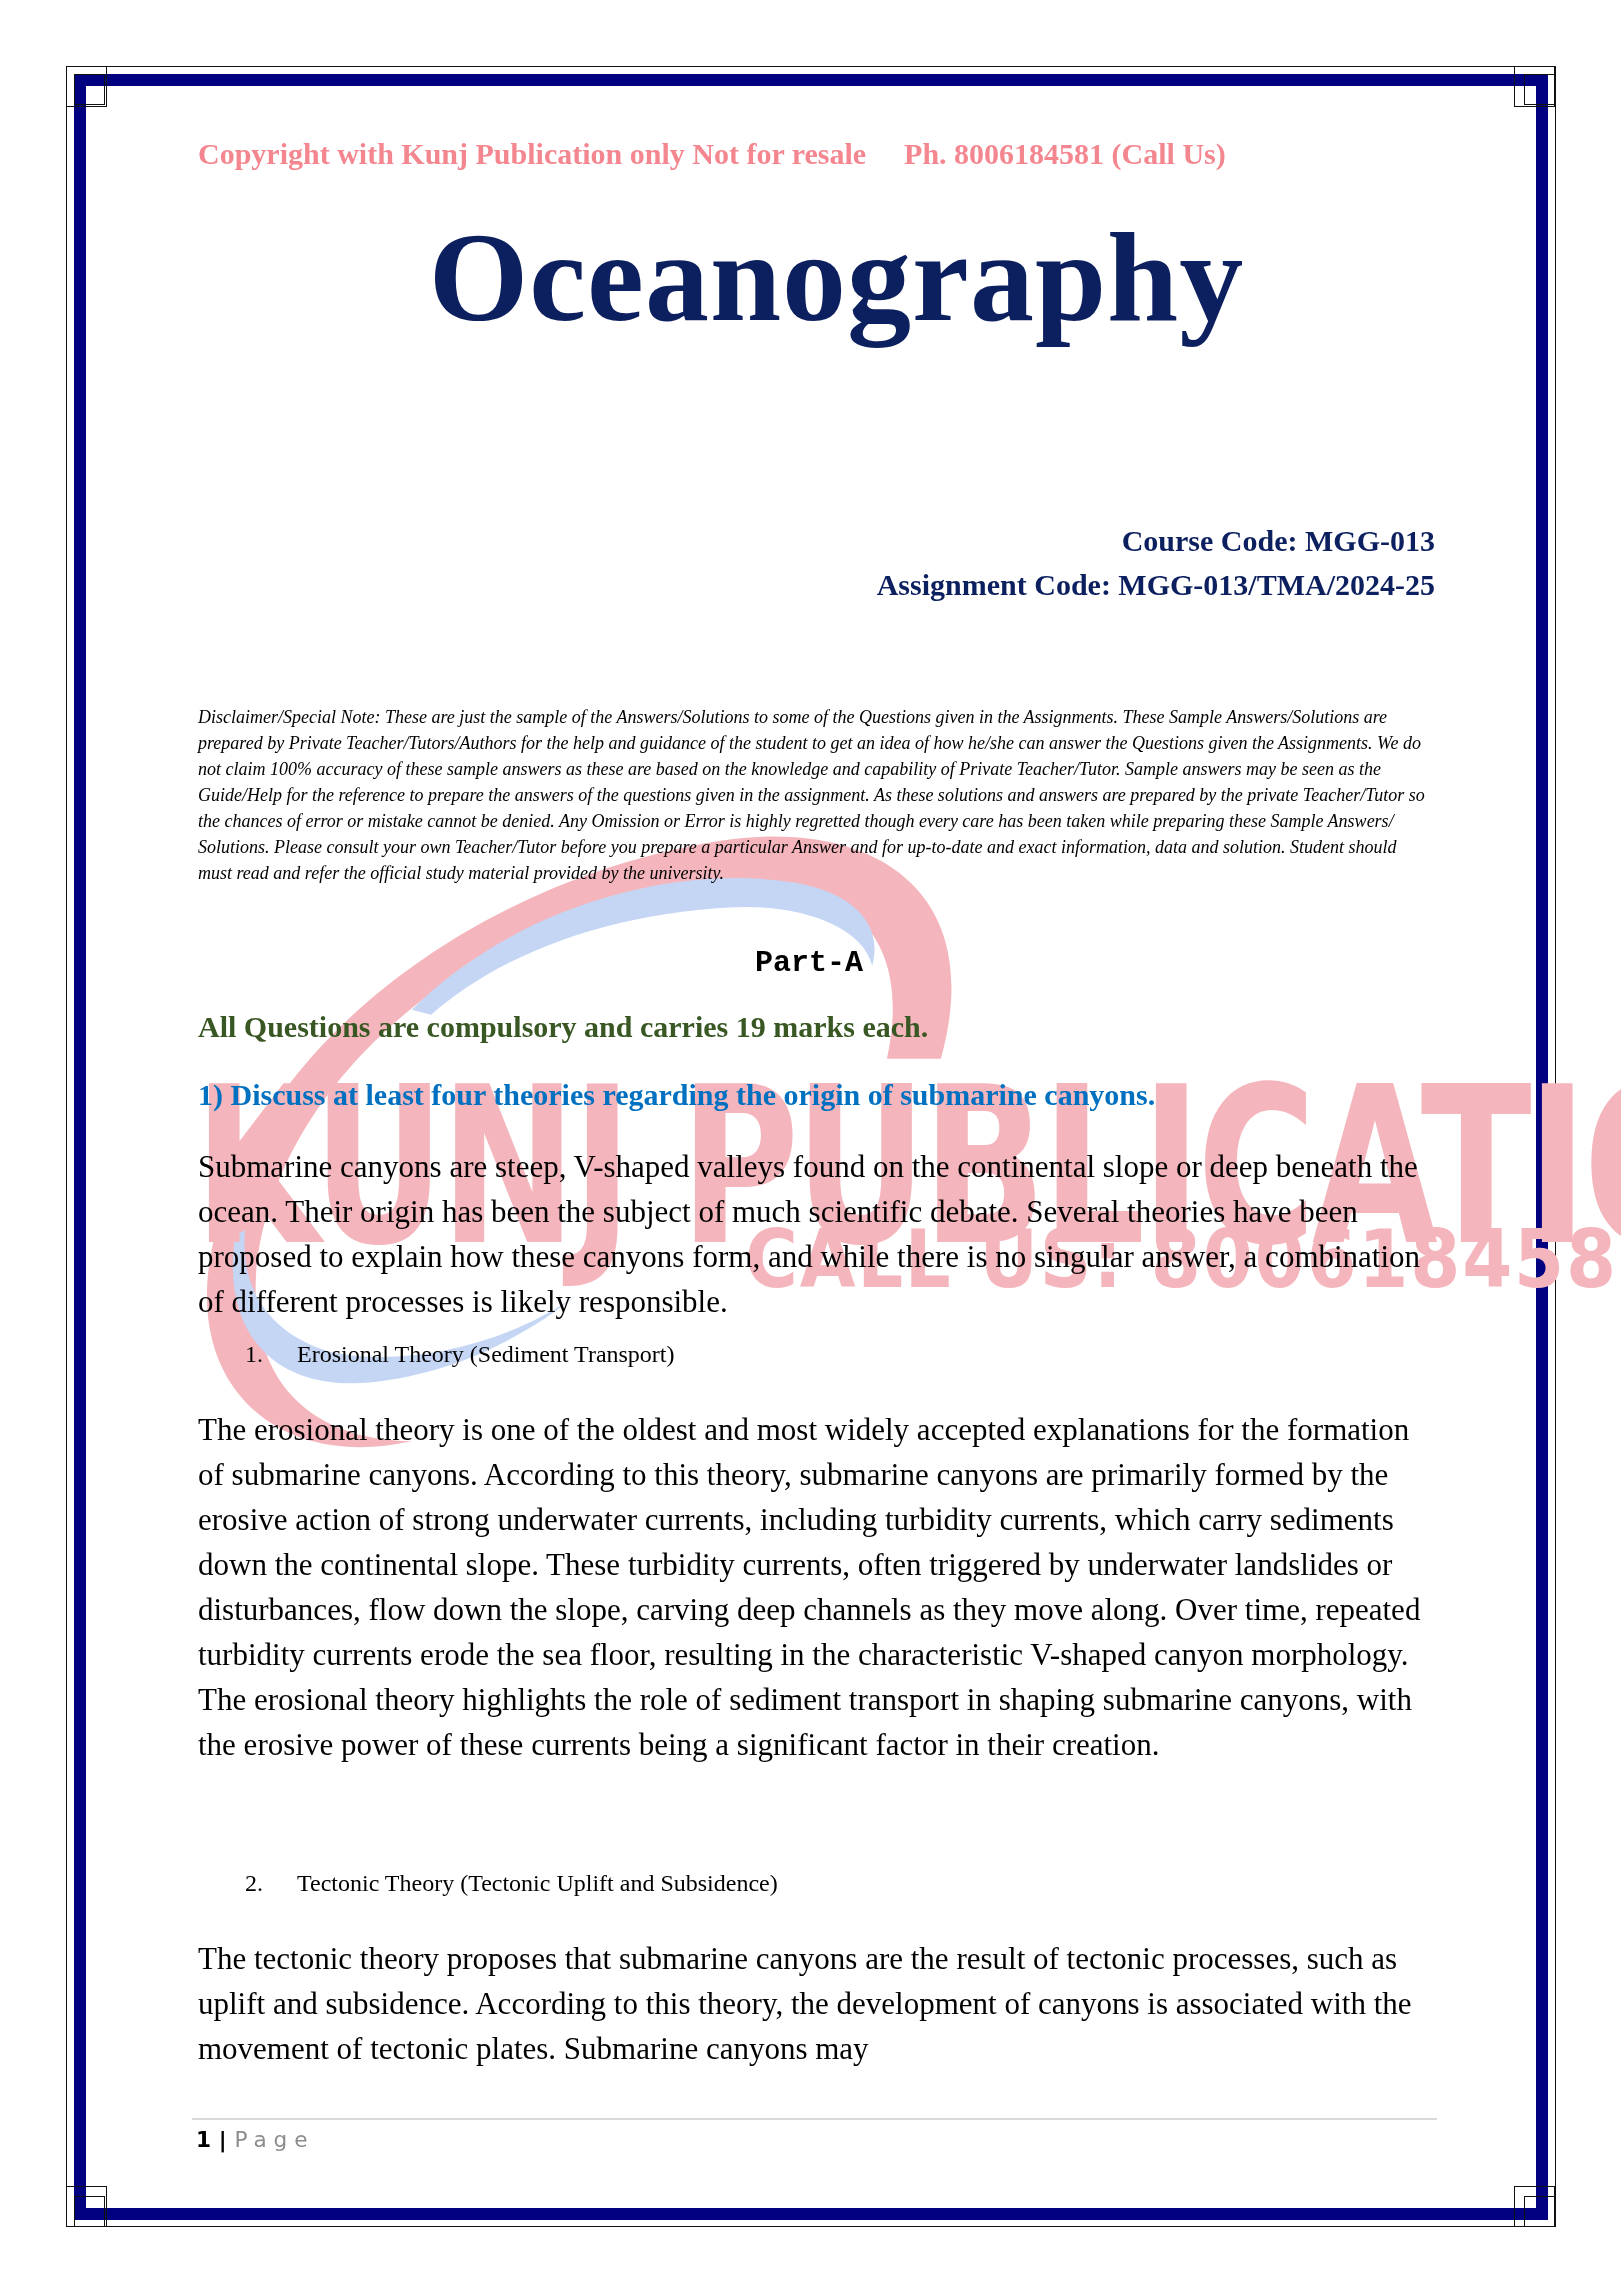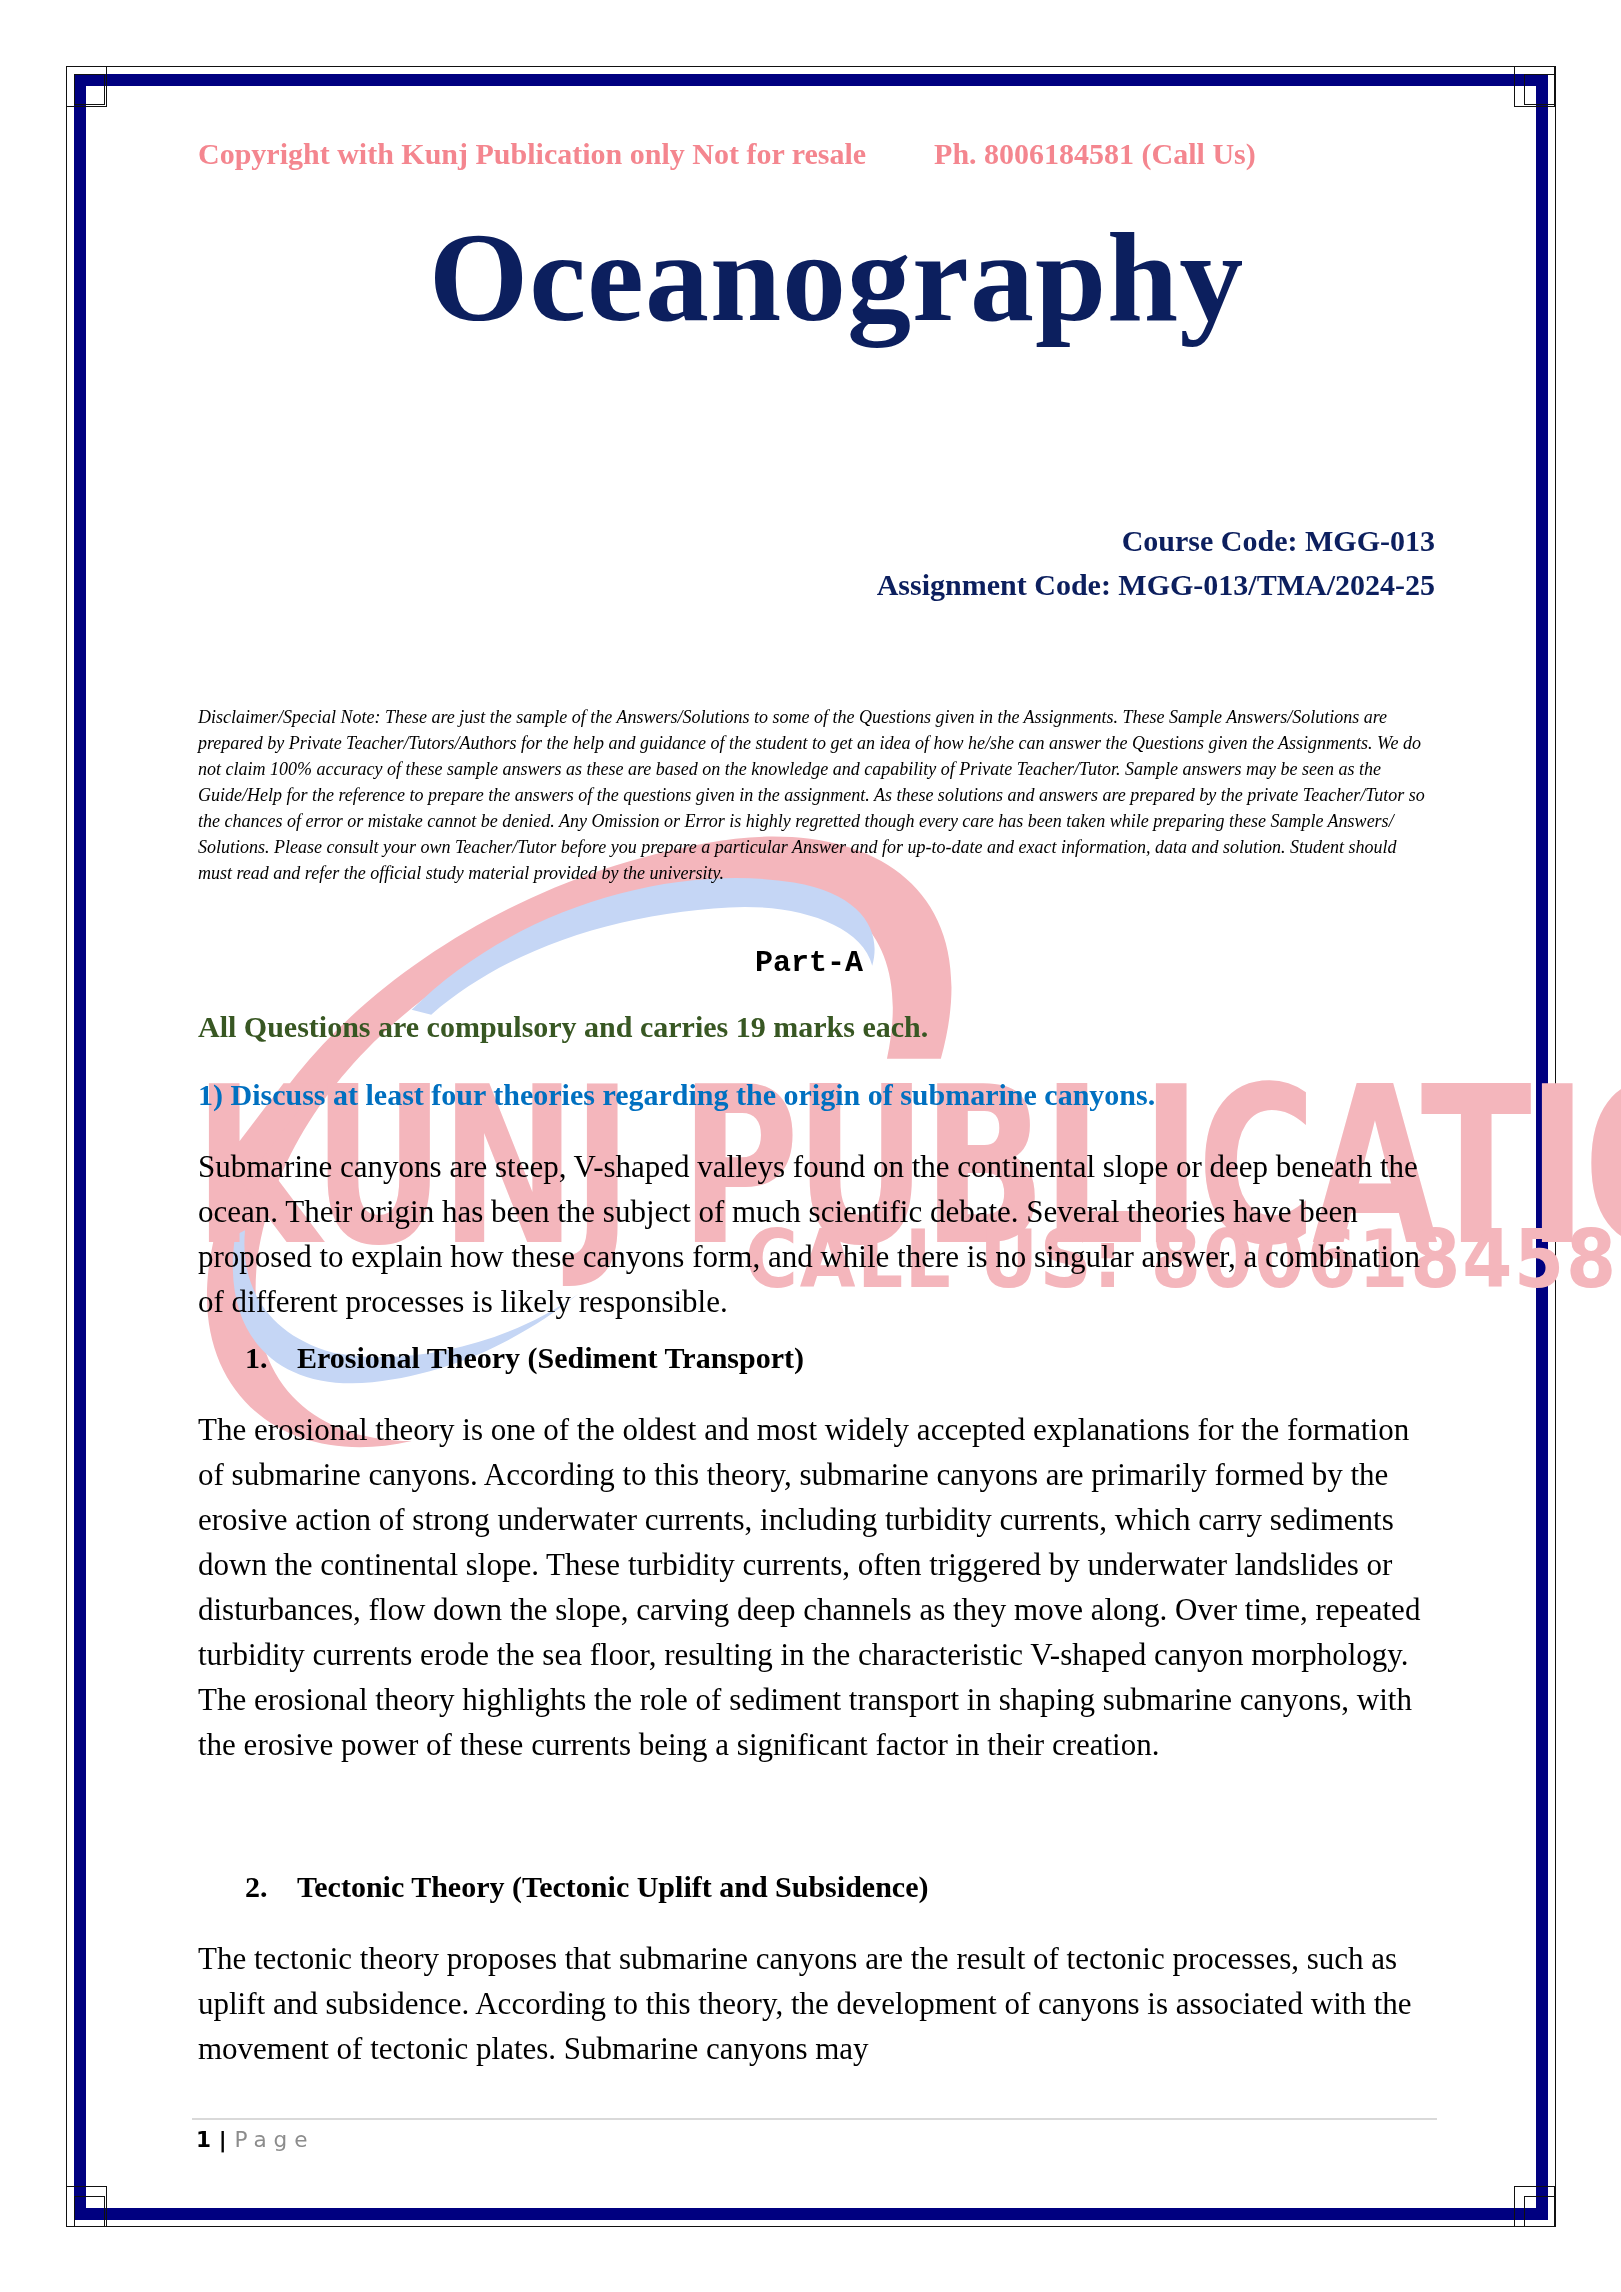--- a/index.html
+++ b/index.html
@@ -17,41 +17,41 @@
   
   .watermark { position: absolute; left: 0; top: 0; width: 1621px; height: 2293px; pointer-events: none; z-index: 1; }
   .wm-text { position: absolute; font-family: "DejaVu Sans", "Liberation Sans", sans-serif; font-weight: bold;
              color: #f4b6bc; white-space: nowrap; }
   .wm-main { left: 194px; top: 1039px; font-size: 214px; letter-spacing: -5.9px; transform: scaleX(0.76) scaleY(1.02); transform-origin: left top; }
   .wm-call { left: 745px; top: 1213px; font-size: 80px; letter-spacing: 2px; transform: scaleX(0.9); transform-origin: left top; }
 
   .content { position: absolute; left: 0; top: 0; width: 1621px; z-index: 2; }
 
   .copyright { position: absolute; top: 137px; left: 198px; font-size: 30px; font-weight: bold; color: #f4868f; white-space: nowrap; }
-  .copyright .phone { margin-left: 68px; }
+  .copyright .phone { margin-left: 38px; }
 
   .title { position: absolute; top: 204px; left: 0; width: 1621px; text-align: center;
            font-size: 128px; font-weight: bold; color: #0c1f5e; letter-spacing: 1px; margin-left: 26px; }
 
   .codes { position: absolute; top: 519px; right: 186px; text-align: right; font-size: 30px; font-weight: bold; color: #0c1f5e; line-height: 44px; }
 
   .disclaimer { position: absolute; top: 704px; left: 198px; width: 1230px; font-size: 18px; font-style: italic; line-height: 26px; }
 
   .part { position: absolute; top: 946px; left: 0; width: 1618px; text-align: center; font-size: 30px; font-weight: bold; font-family: Liberation Mono, monospace; }
 
   .instruction { position: absolute; top: 1010px; left: 198px; font-size: 30px; font-weight: bold; color: #385723; }
 
   .question { position: absolute; top: 1078px; left: 198px; font-size: 30px; font-weight: bold; color: #0070c0; }
 
   .para { position: absolute; left: 198px; width: 1237px; font-size: 31px; line-height: 45px; }
   .p-intro { top: 1144px; }
   .p-1 { top: 1407px; }
   .p-2 { top: 1936px; }
 
-  .sub-heading { position: absolute; left: 245px; font-size: 30px; font-weight: bold; }
+  .sub-heading { position: absolute; left: 245px; font-size: 24px; font-weight: normal; }
   .sub-heading .num { display: inline-block; width: 52px; }
   .h-1 { top: 1341px; }
   .h-2 { top: 1870px; }
 
   .footer-rule { position: absolute; left: 192px; top: 2118px; width: 1245px; height: 1.5px; background: #d9d9d9; }
   .footer { position: absolute; left: 196px; top: 2127px; font-family: "DejaVu Sans", "Liberation Sans", sans-serif; font-size: 21.6px; }
   .footer .pnum { font-weight: bold; color: #000; }
   .footer .sep { font-weight: bold; color: #000; margin: 0 7.8px; }
   .footer .plabel { color: #8c8c8c; letter-spacing: 6.9px; text-align: right; }
 </style>

